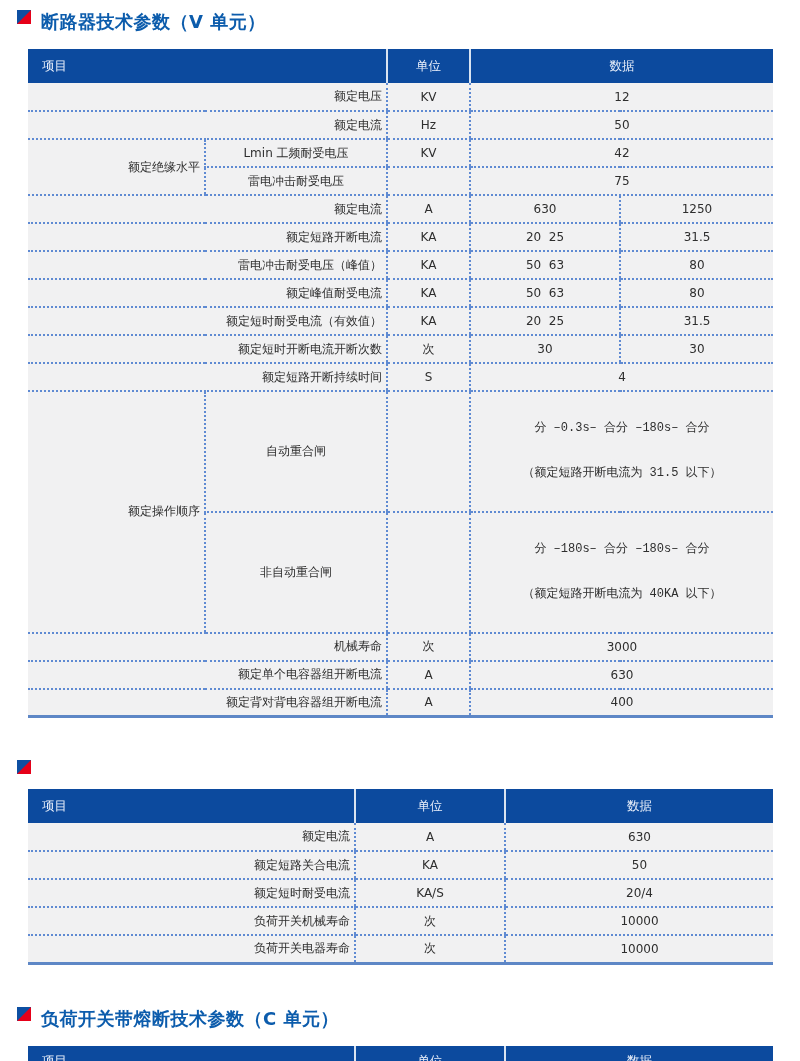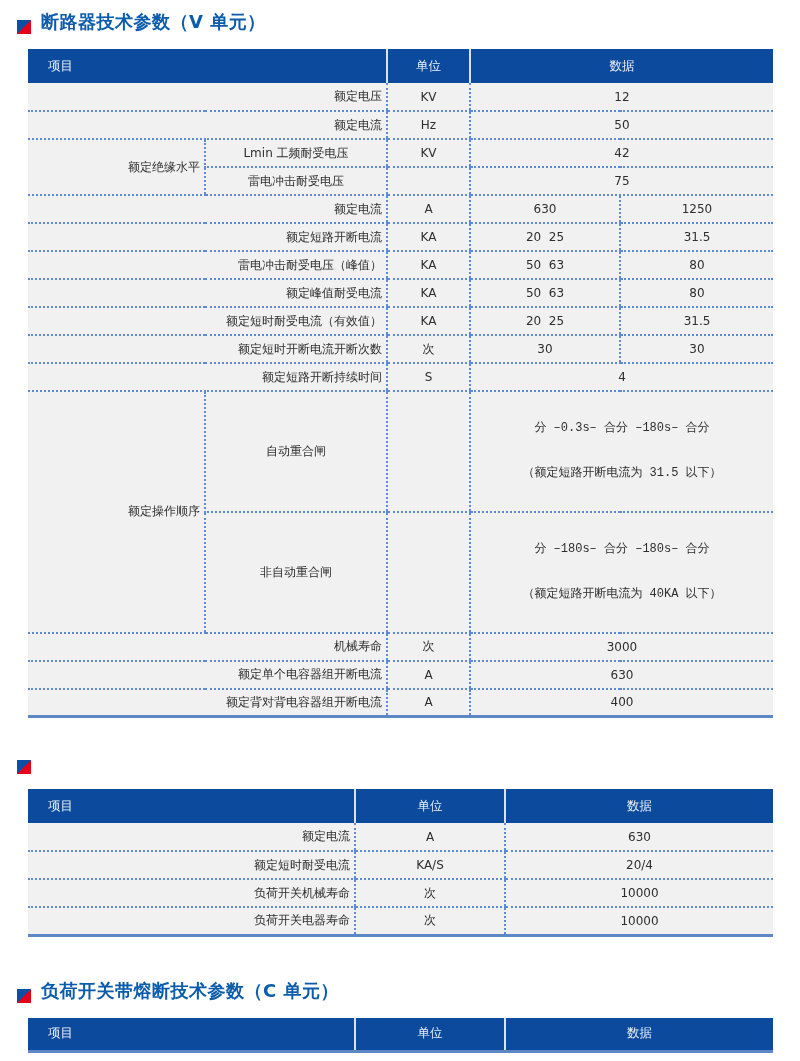--- a/index.html
+++ b/index.html
@@ -15,40 +15,40 @@
   *{box-sizing:border-box;}
   html,body{margin:0;padding:0;}
   body{
     width:800px;height:1061px;background:#ffffff;color:var(--txt);
     font-family:"DejaVu Sans","Liberation Sans",sans-serif;
   }
   .page{padding:10px 27px 0 28px;}
   .section{margin:0;}
   .section + .section{margin-top:42px;}
   .section-title{
-    display:flex;align-items:flex-end;gap:10px;
+    display:flex;align-items:flex-start;gap:10px;
     margin:0 0 15px -11px;
     color:var(--title-blue);
     font-size:18px;font-weight:bold;letter-spacing:0.5px;
   }
   .marker{
     width:14px;height:14px;flex:0 0 14px;
     background:linear-gradient(135deg,var(--icon-blue) 49.5%,var(--icon-red) 50.5%);
   }
   table{
     border-collapse:collapse;table-layout:fixed;
     width:745px;font-size:12px;
     border-bottom:3px solid var(--tbl-bottom);
   }
   thead th{
     background:var(--hdr-bg);color:#eaf0fb;font-weight:normal;
     height:34px;font-size:12.5px;padding:0;
   }
   thead th + th{border-left:2px solid rgba(255,255,255,0.85);}
-  thead th.h-item{text-align:left;padding-left:20px;}
+  thead th.h-item{text-align:left;padding-left:14px;}
   tbody td{
     background:var(--row-bg);height:28px;padding:0 4px;
     text-align:center;vertical-align:middle;
     border-bottom:2px dotted var(--dot);
     white-space:pre-wrap;
   }
   tbody tr:last-child td{border-bottom:none;}
   td.item{text-align:right;padding-left:14px;}
   td.sub,td.unit,td.val,td.v2{border-left:2px dotted var(--dot);}
   tr.tall td{height:43px;font-family:Liberation Mono, monospace;}
@@ -197,20 +197,25 @@
           <th>数据</th>
         </tr>
       </thead>
       <tbody>
         <tr>
           <td class="item">额定电流</td>
           <td class="unit">A</td>
           <td class="val">630</td>
         </tr>
         <tr>
+          <td class="item">额定短路关合电流</td>
+          <td class="unit">KA</td>
+          <td class="val">50</td>
+        </tr>
+        <tr>
           <td class="item">额定短时耐受电流</td>
           <td class="unit">KA/S</td>
           <td class="val">20/4</td>
         </tr>
         <tr>
           <td class="item">负荷开关机械寿命</td>
           <td class="unit">次</td>
           <td class="val">10000</td>
         </tr>
         <tr>

